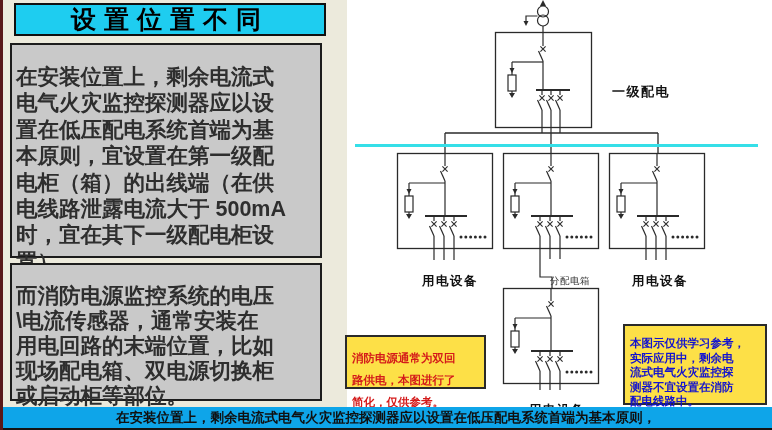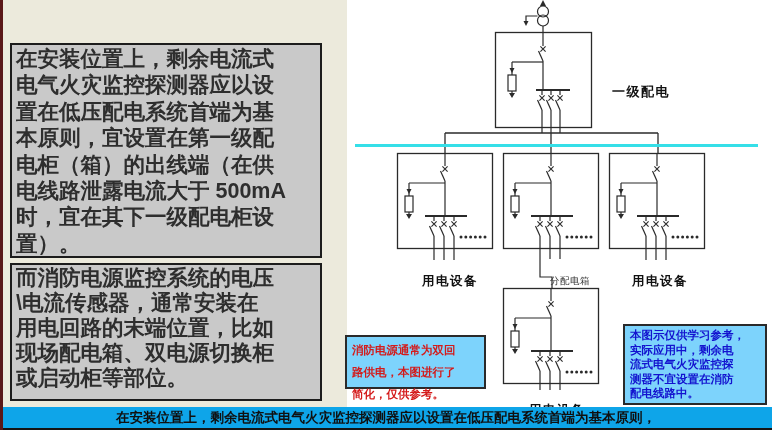--- a/index.html
+++ b/index.html
@@ -21,39 +21,39 @@
     position:absolute; left:14px; top:3px; width:312px; height:33px;
     background:#1ecdf0; border:2px solid #101010;
     display:flex; align-items:center; justify-content:center;
     font-size:25px; font-weight:700; letter-spacing:8px; color:#000;
     z-index:5;
   }
   .text-block {
     position:absolute; left:10px; width:312px;
     background:#c9c9c9; border:2px solid #1c1c1c;
     color:#2e2e2e; font-weight:700;
-    white-space:pre-line; padding:1px 4px;
+    white-space:pre-line; padding:19px 4px;
     z-index:5;
   }
   #text-block-1 { top:43px; height:215px; font-size:21.5px; line-height:26.4px; }
   #text-block-2 { top:263px; height:138px; font-size:21.5px; line-height:25px; }
   #diagram-svg { position:absolute; left:0; top:0; z-index:3; }
   .diagram-label {
     position:absolute; color:#111; font-weight:700; z-index:6;
     letter-spacing:1.5px; white-space:nowrap;margin-top:12px;
   }
   #label-level1      { left:612px; top:71px;  font-size:13px; }
   #label-equip-left  { left:422px; top:261px; font-size:12.5px; }
   #label-subbox      { left:550px; top:263px; font-size:9.5px; font-weight:400; letter-spacing:0.5px; color:#333; }
   #label-equip-right { left:632px; top:261px; font-size:12.5px; }
   #label-equip-bottom{ left:529px; top:390px; font-size:12.5px; }
   .note-box {
-    position:absolute; background:#7dd3fc; border:2px solid #2a2a2a;
+    position:absolute; background:#fde047; border:2px solid #2a2a2a;
     font-weight:700; white-space:pre-line; z-index:7;
-    padding:2px 5px;
+    padding:10px 5px;
   }
   #note-fire-power {
     left:345px; top:335px; width:141px; height:54px;
     color:#d41a1a; font-size:11.5px; line-height:22px;
   }
   #note-reference {
     left:623px; top:324px; width:144px; height:81px;
     color:#1313cf; font-size:11.5px; line-height:14.6px;
   }
   #footer-bar {
@@ -64,20 +64,21 @@
   }
 </style>
 </head>
 <body>
 
 <div id="slide">
 
   <div id="diagram-bg"></div>
   <div id="left-strip"></div>
 
+  <div id="title-box">设置位置不同</div>
 
   <div id="text-block-1" class="text-block">在安装位置上，剩余电流式
 电气火灾监控探测器应以设
 置在低压配电系统首端为基
 本原则，宜设置在第一级配
 电柜（箱）的出线端（在供
 电线路泄露电流大于 500mA
 时，宜在其下一级配电柜设
 置）。</div>
 

